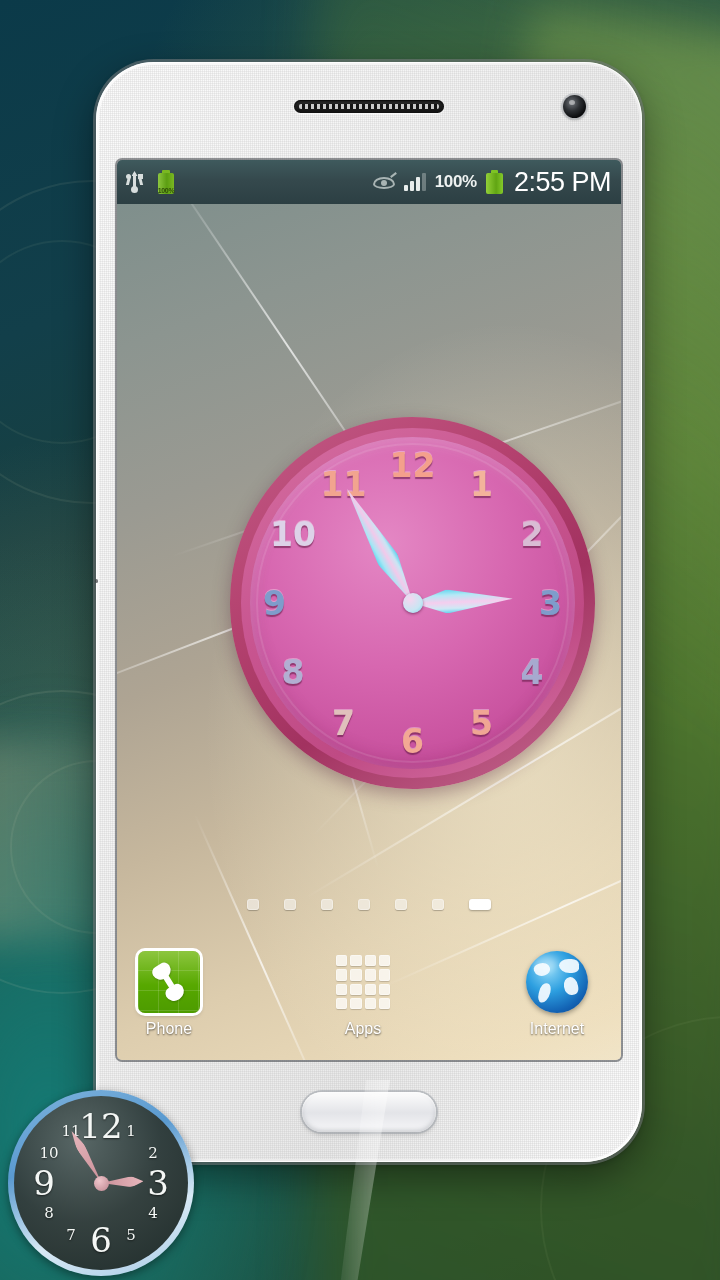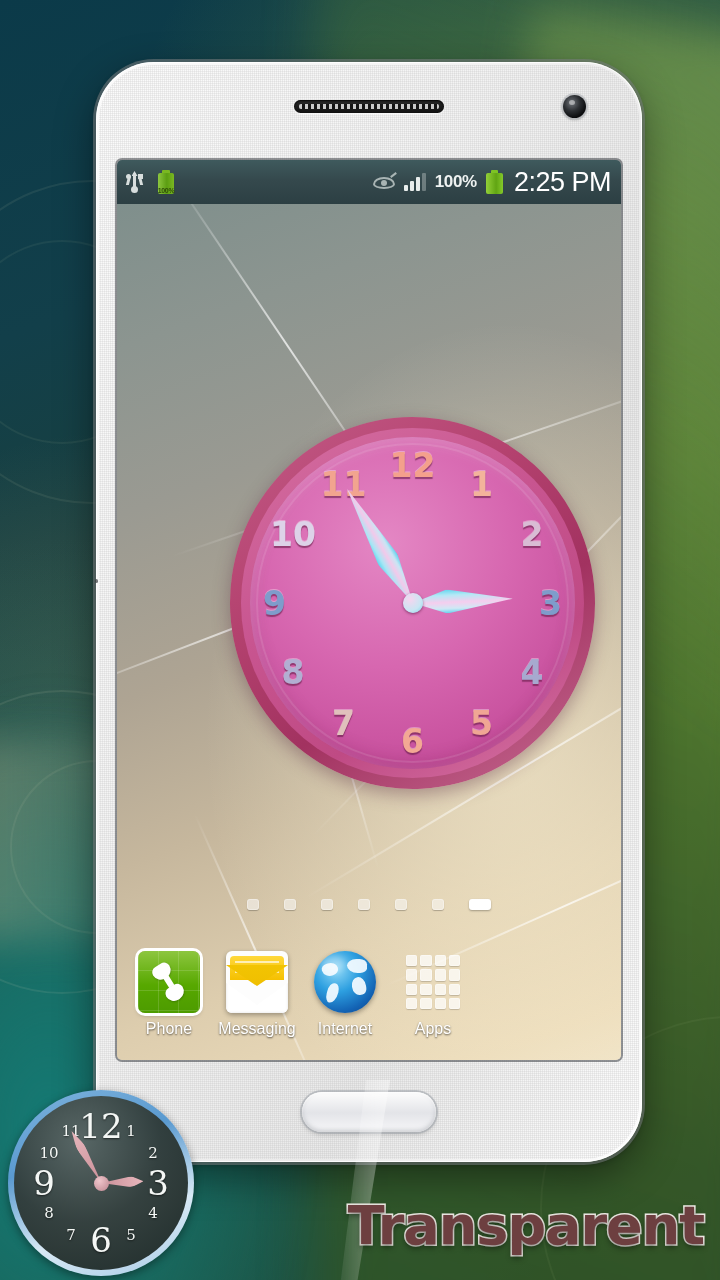--- a/index.html
+++ b/index.html
@@ -126,21 +126,21 @@
   .streak{position:absolute;background:linear-gradient(90deg,rgba(255,255,255,0),rgba(255,255,255,.72),rgba(255,255,255,0));
     height:2px;transform-origin:center;}
 
   
   #page-indicator{position:absolute;left:0;right:0;bottom:150px;display:flex;justify-content:center;gap:25px;}
   .pdot{width:12px;height:11px;border-radius:3px;background:rgba(250,250,250,.55);
     box-shadow:0 1px 1px rgba(0,0,0,.25), inset 0 0 0 1px rgba(255,255,255,.35);}
   .pdot.active{width:22px;background:#ffffff;box-shadow:0 1px 2px rgba(0,0,0,.3);}
 
   
-  #dock{position:absolute;left:0;right:12px;bottom:22px;display:flex;justify-content:flex-start;align-items:flex-end;padding:0 8px;box-sizing:border-box;}
+  #dock{position:absolute;left:0;right:12px;bottom:22px;display:flex;justify-content:space-between;align-items:flex-end;padding:0 8px;box-sizing:border-box;}
   .dock-item{width:88px;display:flex;flex-direction:column;align-items:center;gap:7px;}
   .dock-icon{width:62px;height:62px;position:relative;}
   .dock-label{font-size:16px;color:#fff;text-shadow:0 1px 2px rgba(0,0,0,.65);white-space:nowrap;}
 
   .ic-phone{border-radius:7px;background:linear-gradient(#8dc63f,#57a800 55%,#4d9b00);
     box-shadow:0 0 0 3px #fff, 0 2px 5px rgba(0,0,0,.35);}
   .ic-phone::before{content:"";position:absolute;inset:0;border-radius:7px;
     background-image:linear-gradient(90deg,rgba(255,255,255,.14) 1px,transparent 1px),
                      linear-gradient(0deg,rgba(255,255,255,.14) 1px,transparent 1px);
     background-size:20px 20px;}
@@ -336,64 +336,52 @@
       <div class="dock-item">
         <div class="dock-icon ic-phone">
           <div class="handset">
               <i></i>
             </div>
         </div>
         <div class="dock-label">Phone</div>
       </div>
 
 
+
       <div class="dock-item">
-        <div class="dock-icon ic-msg">
-          <div class="top">
-              <i></i>
-              <i></i>
-              <i></i>
-            </div>
-          <div class="vfold"></div>
-          <div class="wfold"></div>
-        </div>
-        <div class="dock-label">Messaging</div>
+        <div class="dock-icon ic-apps">
+          <span></span>
+            <span></span>
+            <span></span>
+            <span></span>
+          <span></span>
+            <span></span>
+            <span></span>
+            <span></span>
+          <span></span>
+            <span></span>
+            <span></span>
+            <span></span>
+          <span></span>
+            <span></span>
+            <span></span>
+            <span></span>
+        </div>
+        <div class="dock-label">Apps</div>
       </div>
 
       <div class="dock-item">
         <div class="dock-icon ic-globe">
           <span class="land l1"></span>
             <span class="land l2"></span>
           <span class="land l3"></span>
             <span class="land l4"></span>
           <span class="shine"></span>
         </div>
         <div class="dock-label">Internet</div>
-      </div>
-
-      <div class="dock-item">
-        <div class="dock-icon ic-apps">
-          <span></span>
-            <span></span>
-            <span></span>
-            <span></span>
-          <span></span>
-            <span></span>
-            <span></span>
-            <span></span>
-          <span></span>
-            <span></span>
-            <span></span>
-            <span></span>
-          <span></span>
-            <span></span>
-            <span></span>
-            <span></span>
-        </div>
-        <div class="dock-label">Apps</div>
       </div>
 
     </div>
 
     <div id="status-bar">
       <div class="sb-left">
         <div class="usb-icon">
           <span class="stem"></span>
             <span class="tip"></span>
           <span class="dotl"></span>
@@ -418,21 +406,21 @@
           <i style="height:6px"></i>
             <i style="height:10px"></i>
             <i style="height:14px"></i>
             <i class="off" style="height:18px"></i>
         </div>
         <div class="pct-text">100%</div>
         <div class="batt-right">
           <span class="cap"></span>
             <span class="body"></span>
         </div>
-        <div class="clock-text">2:25 PM</div>
+        <div class="clock-text">2:55 PM</div>
       </div>
     </div>
 
   </div>
 </div>
 
 <div id="app-icon">
   <div class="ai-ring"></div>
   <div class="ai-face">
     <div id="ai-numerals">
@@ -451,14 +439,13 @@
       </div>
     <div class="ai-hand ai-min" id="ai-min" style="transform: rotate(330deg);"></div>
     <div class="ai-hand ai-hr" id="ai-hr" style="transform: rotate(87.5deg);"></div>
     <div class="ai-cap"></div>
   </div>
 </div>
 
 <div class="swoosh"></div>
 
 <div id="promo-title">
-  <div class="title-line title-1">Transparent</div>
 </div>
 
 </body></html>

